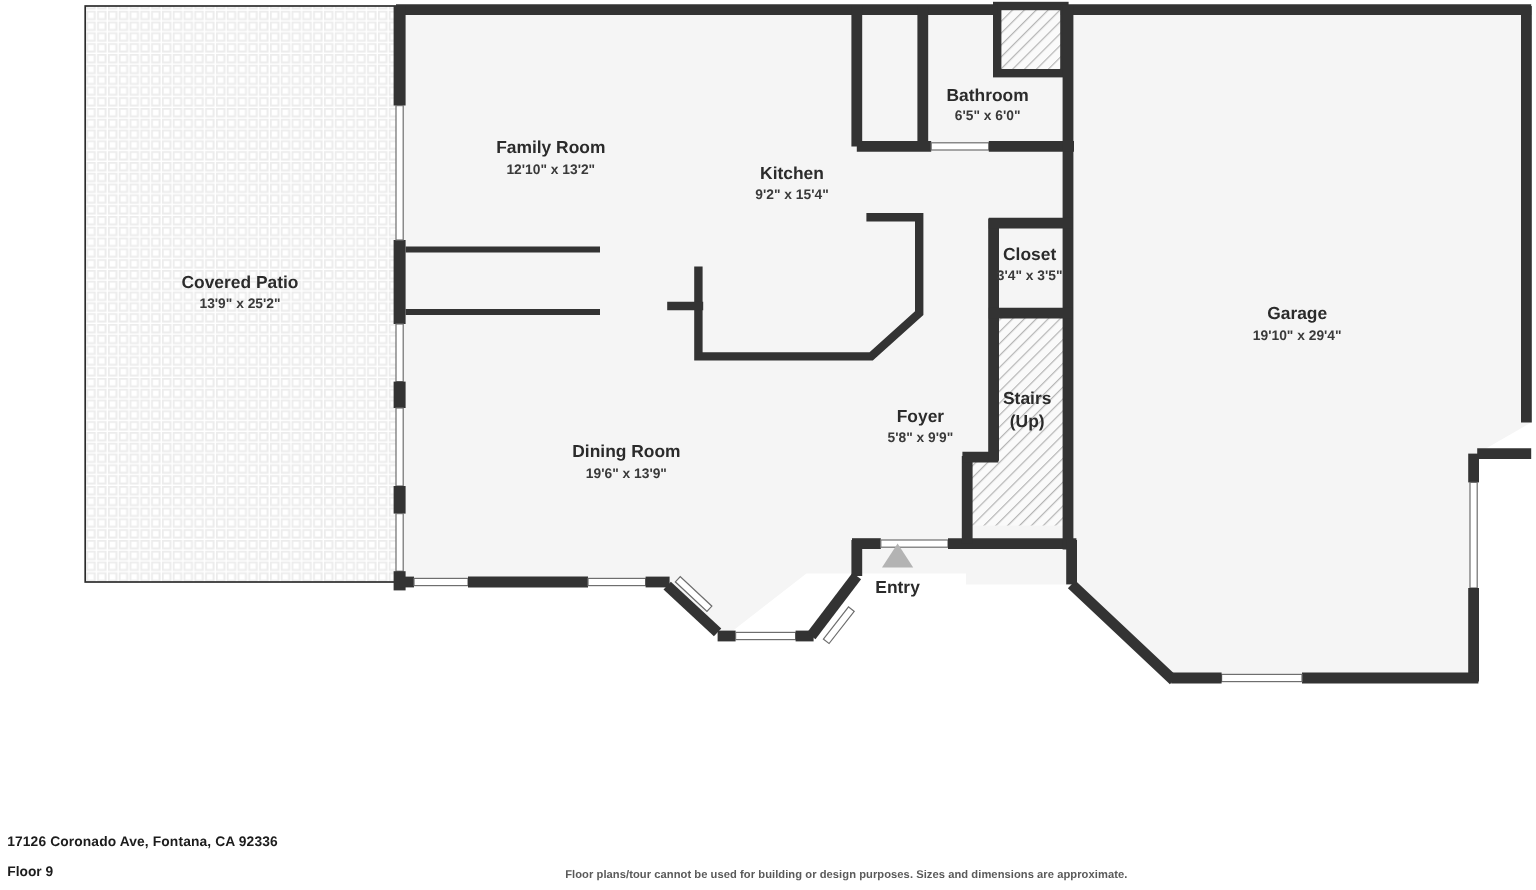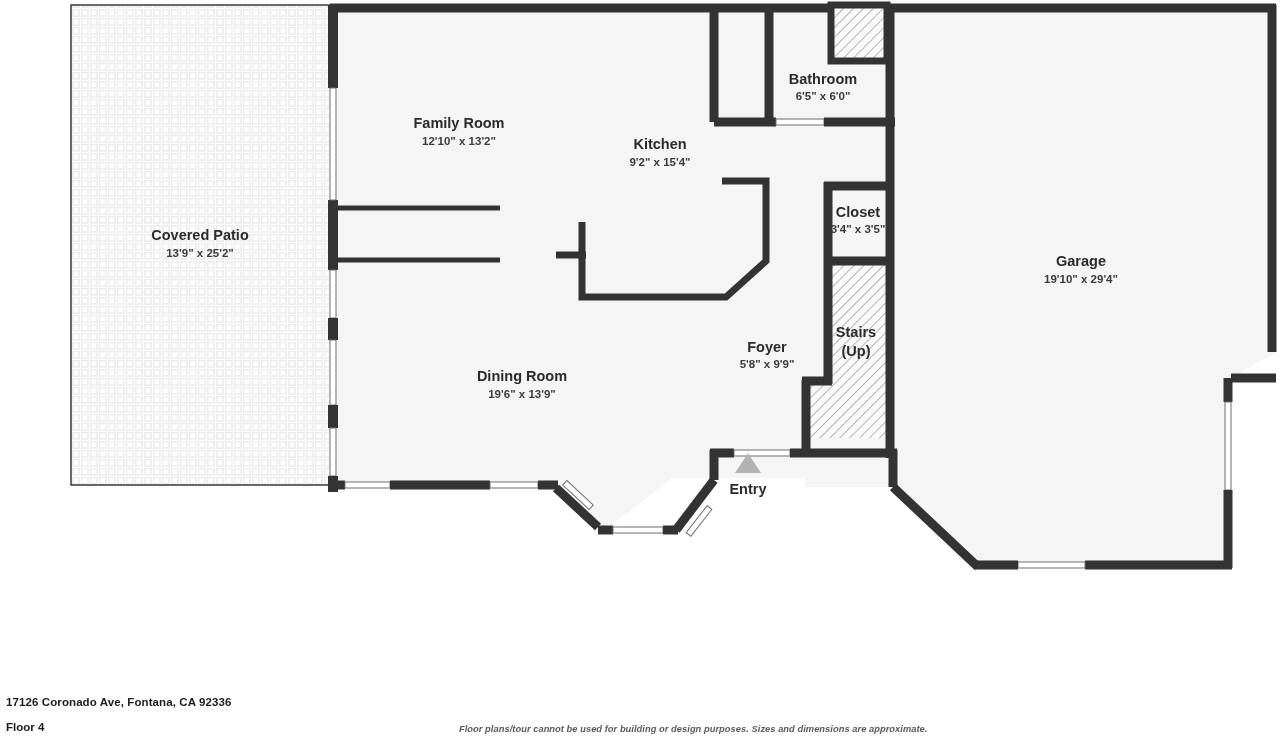--- a/index.html
+++ b/index.html
@@ -60,27 +60,26 @@
   .floorno {
     position: absolute;
     left: 6px;
     top: 41px;
     font-size: 11.5px;
     font-weight: bold;
     color: #1c1c1c;
   }
   .disclaimer {
     position: absolute;
-    left: 459px;
+    left: 471px;
     top: 44px;
     font-size: 9.3px;
     font-weight: bold;
     color: #5a5a5a;
     letter-spacing: 0.05px;
-    font-style: italic;
   }
 </style>
 </head>
 <body>
 
 <div id="page">
 
   <svg id="plan-svg" viewBox="0 0 1280 680">
     <defs>
       <pattern id="patioTile" width="9" height="9" patternUnits="userSpaceOnUse">
@@ -219,17 +218,17 @@
 
       <text class="room-label-name" x="856" y="333">Stairs</text>
       <text class="room-label-name" x="856" y="352">(Up)</text>
 
       <text class="room-label-name" x="748" y="490">Entry</text>
     </g>
   </svg>
 
   <div class="footer">
     <div class="addr">17126 Coronado Ave, Fontana, CA 92336</div>
-    <div class="floorno">Floor 4</div>
+    <div class="floorno">Floor 9</div>
     <div class="disclaimer">Floor plans/tour cannot be used for building or design purposes. Sizes and dimensions are approximate.</div>
   </div>
 
 </div>
 
 </body></html>

